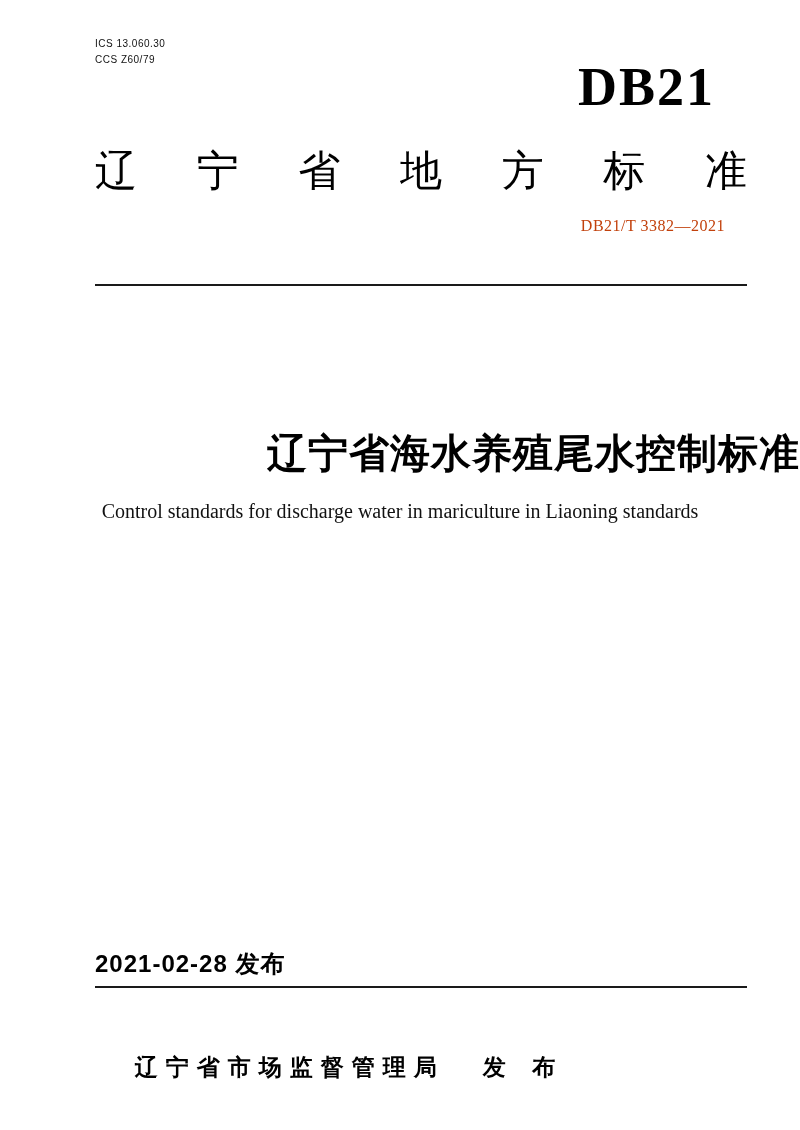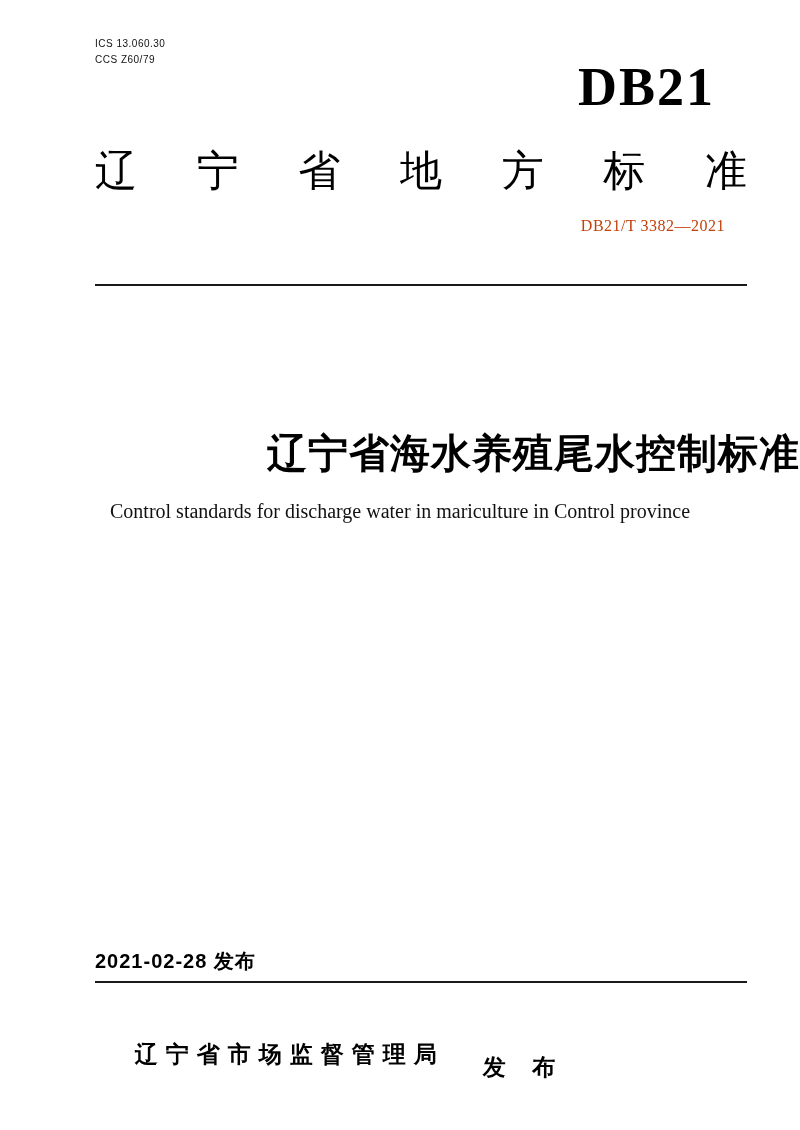--- a/index.html
+++ b/index.html
@@ -105,35 +105,35 @@
   .date-row {
     position: absolute;
     left: 95px;
     top: 948px;
     width: 652px;
     display: flex;
     justify-content: space-between;
     align-items: flex-end;
     border-bottom: 2px solid #1a1a1a;
     padding-bottom: 6px;
-    font-size: 20px;
+    font-size: 24px;
     font-weight: 700;
     letter-spacing: 1px;
     color: #000;
   }
 
   
   .publisher-row {
     position: absolute;
     left: 0;
     top: 1026px;
     width: 700px;
     display: flex;
     justify-content: center;
-    align-items: center;
+    align-items: flex-end;
     gap: 38px;
     font-size: 23px;
     font-weight: 700;
     color: #000;
   }
   .publisher-name {
     letter-spacing: 8px;
   }
   .publisher-action {
     letter-spacing: 10px;
@@ -161,21 +161,21 @@
     <span>标</span>
     <span>准</span>
   </div>
 
   <div class="std-number">DB21/T 3382—2021</div>
 
   <div class="top-rule"></div>
 
   <div class="title-cn">辽宁省海水养殖尾水控制标准</div>
 
-  <div class="title-en">Control standards for discharge water in mariculture in Control province</div>
+  <div class="title-en">Control standards for discharge water in mariculture in Liaoning standards</div>
 
   <div class="date-row">
     <span>2021-02-28 发布</span>
   </div>
 
   <div class="publisher-row">
     <span class="publisher-name">辽宁省市场监督管理局</span>
     <span class="publisher-action">发 布</span>
   </div>
 

